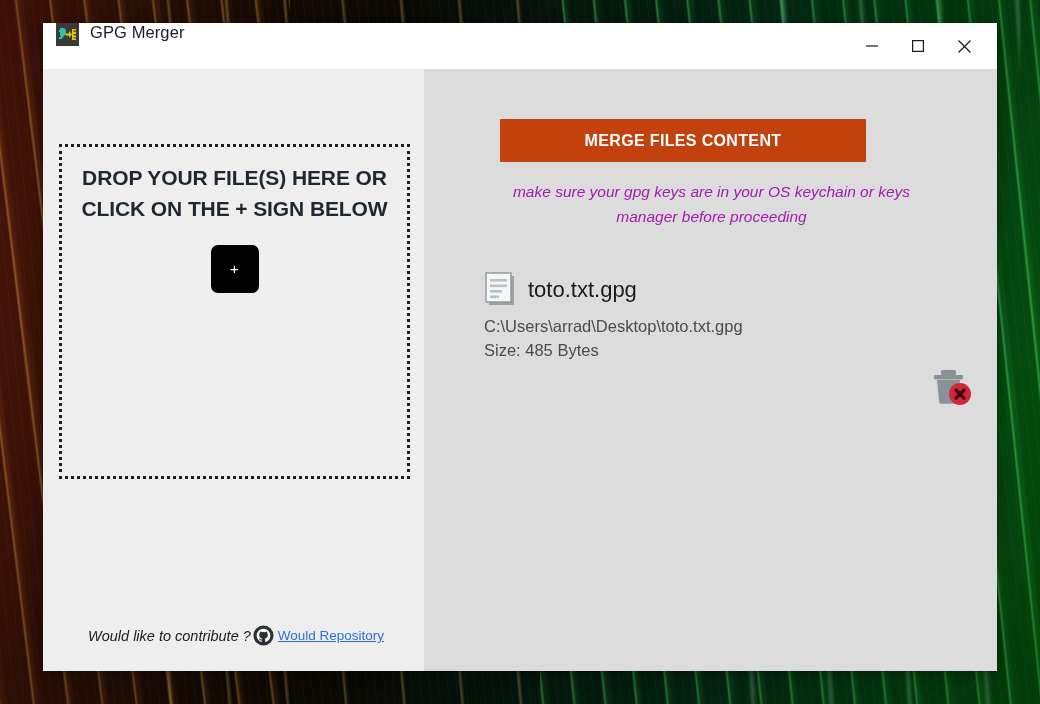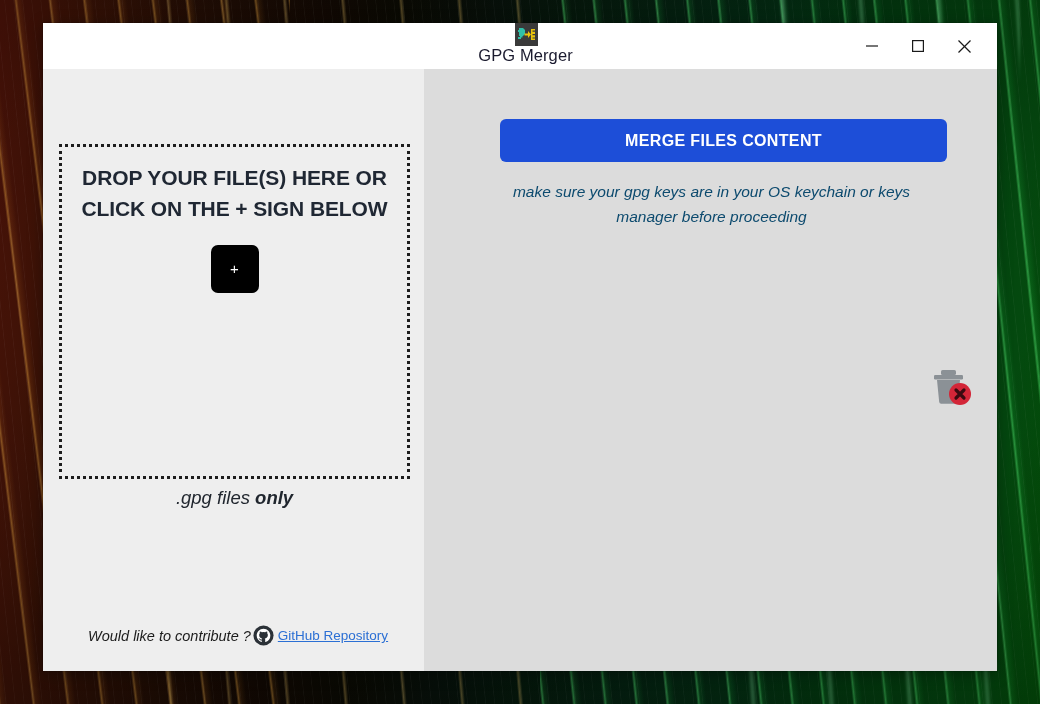--- a/index.html
+++ b/index.html
@@ -129,23 +129,22 @@
     flex-direction: column;
     overflow: hidden;
   }
 
   
   #titlebar {
     height: 46px;
     min-height: 46px;
     background: #ffffff;
     display: flex;
-    align-items: center;
+    align-items: flex-start;
     position: relative;
-    flex-direction: column;
   }
   #app-icon {
     width: 23px; height: 23px;
     margin-left: 13px;
     flex: 0 0 auto;
     background: #3a3a3a;
     display: block;
   }
   #titlebar-title {
     margin-left: 11px;
@@ -273,42 +272,42 @@
     font-family: "Liberation Sans", sans-serif;
     cursor: pointer;
     white-space: nowrap;
   }
 
   
   #merge-button {
     position: absolute;
     left: 76px;
     top: 50px;
-    width: 447px;
+    width: 366px;
     height: 43px;
-    background: #1d4ed8;
+    background: #c2410c;
     border: none;
-    border-radius: 6px;
+    border-radius: 1px;
     color: #ffffff;
     font-size: 16px;
     font-weight: 600;
     letter-spacing: 0.35px;
     font-family: "Liberation Sans", sans-serif;
     cursor: pointer;
   }
   #merge-note {
     position: absolute;
     left: 60px;
     top: 110px;
     width: 455px;
     text-align: center;
     font-style: italic;
     font-size: 15.5px;
     line-height: 25px;
-    color: #0c4a6e;
+    color: #a21caf;
     font-family: "Liberation Sans", sans-serif;
   }
 
   
   #file-row {
     position: absolute;
     left: 60px;
     top: 203px;
     right: 24px;
   }
@@ -405,46 +404,58 @@
 
     <div id="app-body">
 
       <div id="left-panel">
 
         <div id="dropzone">
           <div id="dropzone-title">DROP YOUR FILE(S) HERE OR CLICK ON THE + SIGN BELOW</div>
           <button id="add-button">+</button>
         </div>
 
-        <div id="dropzone-hint">
-          <span>.gpg files </span><b>only</b>
-        </div>
 
         <div id="footer">
           <span id="footer-text">Would like to contribute ?</span>
           <svg id="github-icon" viewBox="0 0 24 24">
             <circle cx="12" cy="12" r="11.5" fill="#2b3137"></circle>
             <path fill="#ffffff" d="M12 4.2c-4.3 0-7.8 3.5-7.8 7.8 0 3.45 2.24 6.37 5.34 7.4.39.07.53-.17.53-.38
               0-.19-.007-.68-.01-1.34-2.17.47-2.63-1.05-2.63-1.05-.36-.9-.87-1.14-.87-1.14-.71-.49.05-.48.05-.48
               .78.06 1.2.81 1.2.81.7 1.2 1.83.85 2.28.65.07-.51.27-.85.5-1.05-1.74-.2-3.56-.87-3.56-3.87
               0-.85.3-1.55.8-2.1-.08-.2-.35-1 .08-2.08 0 0 .66-.21 2.15.8a7.4 7.4 0 0 1 3.92 0c1.49-1.01 2.14-.8 2.14-.8
               .43 1.08.16 1.88.08 2.08.5.55.8 1.25.8 2.1 0 3.01-1.83 3.67-3.57 3.86.28.24.53.72.53 1.45
               0 1.05-.01 1.89-.01 2.15 0 .21.14.46.54.38a7.81 7.81 0 0 0 5.33-7.4c0-4.3-3.49-7.8-7.8-7.8z"></path>
           </svg>
-          <a id="github-link">GitHub Repository</a>
+          <a id="github-link">Would Repository</a>
         </div>
 
       </div>
 
       <div id="right-panel">
 
         <button id="merge-button">MERGE FILES CONTENT</button>
 
         <div id="merge-note">make sure your gpg keys are in your OS keychain or keys manager before proceeding</div>
 
+        <div id="file-row">
+          <div class="file-head">
+            <svg id="file-icon" viewBox="0 0 32 36">
+              <rect x="5" y="4" width="25" height="29" fill="#9aa3a8"></rect>
+              <rect x="2" y="1" width="25" height="29" fill="#f4f6f7" stroke="#8e979c" stroke-width="1.4"></rect>
+              <rect x="6" y="7" width="17" height="2.6" fill="#b9c1c6"></rect>
+              <rect x="6" y="12.5" width="17" height="2.6" fill="#b9c1c6"></rect>
+              <rect x="6" y="18" width="12" height="2.6" fill="#b9c1c6"></rect>
+              <rect x="6" y="23.5" width="9" height="2.6" fill="#b9c1c6"></rect>
+            </svg>
+            <span id="file-name">toto.txt.gpg</span>
+          </div>
+          <div id="file-path">C:\Users\arrad\Desktop\toto.txt.gpg</div>
+          <div id="file-size">Size: 485 Bytes</div>
+        </div>
 
         <button id="delete-button">
           <svg width="44" height="44" viewBox="0 0 44 44">
             <rect x="12" y="4" width="15" height="5" rx="1.6" fill="#8b9196"></rect>
             <rect x="5" y="9" width="29" height="4.5" rx="1.2" fill="#8b9196"></rect>
             <path d="M8 14 h23 l-2.2 22 a2 2 0 0 1 -2 1.8 h-14.6 a2 2 0 0 1 -2 -1.8 z" fill="#8b9196"></path>
             <circle cx="31" cy="28" r="11" fill="#d32638"></circle>
             <path d="M27 24 l8 8 M35 24 l-8 8" stroke="#3a0a10" stroke-width="3.2" stroke-linecap="round"></path>
           </svg>
         </button>

